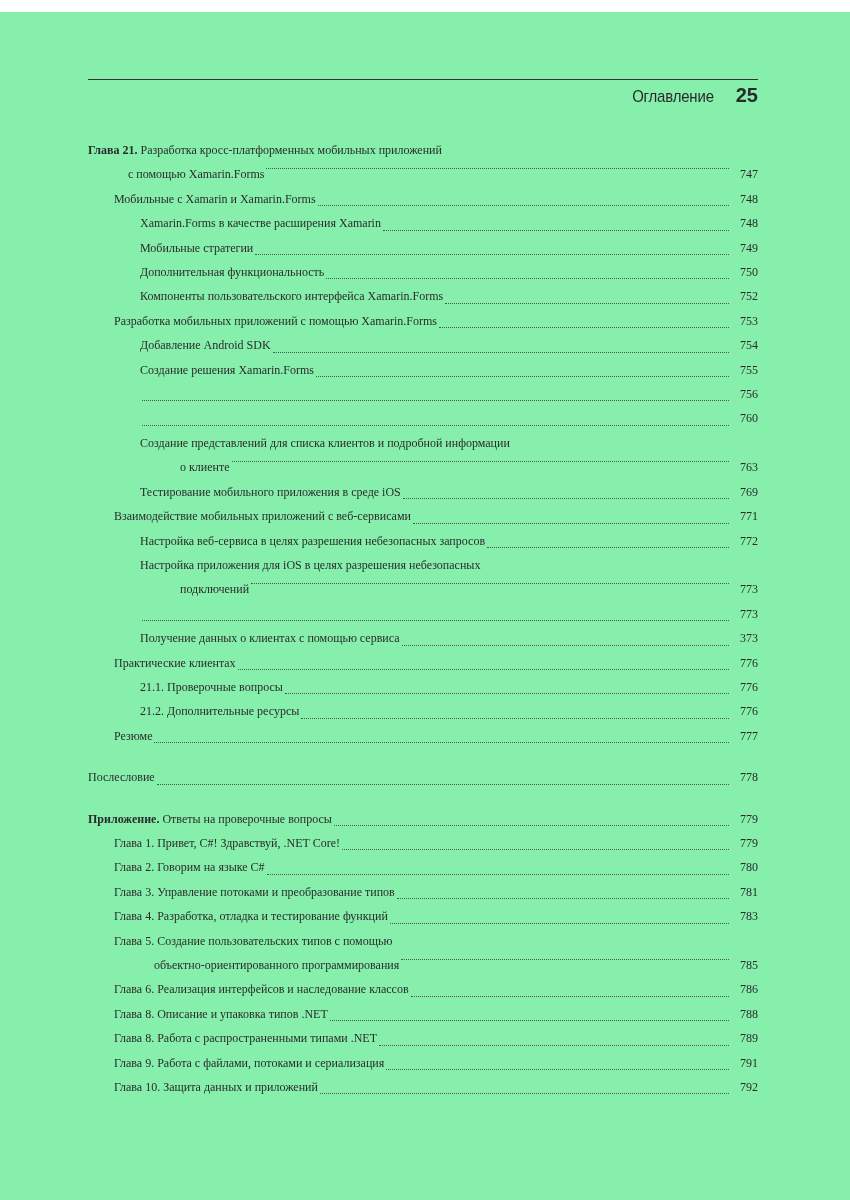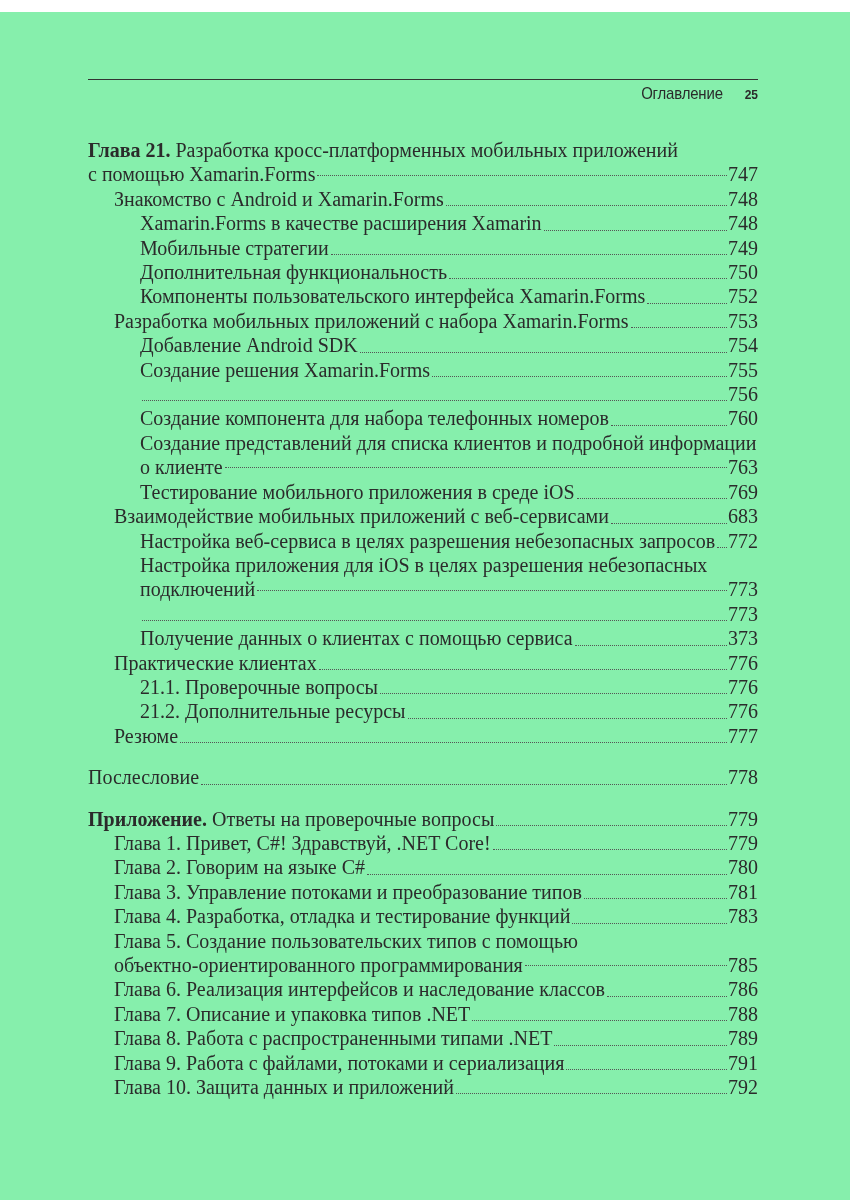--- a/index.html
+++ b/index.html
@@ -2,30 +2,30 @@
 <html><head>
 <meta charset="utf-8">
 <style>
   html, body { margin: 0; padding: 0; background: #ffffff; }
   body { width: 850px; height: 1200px; position: relative; overflow: hidden; }
   .page { position: absolute; left: 0; top: 12px; width: 850px; height: 1200px; background: #86efac; }
   .header-rule { position: absolute; left: 88px; top: 67px; width: 670px; height: 1px; background: #333; }
   .running-head { position: absolute; top: 72px; right: 92px; display: flex; align-items: baseline;
     font-family: "Liberation Sans", sans-serif; color: #2a2a2a; }
   .running-title { font-size: 17px; letter-spacing: -0.2px; transform: scaleX(0.88); transform-origin: right; margin-right: 22px; }
-  .running-page { font-size: 12px; font-weight: bold; }
+  .running-page { font-size: 20px; font-weight: bold; }
   .toc { position: absolute; left: 88px; top: 126px; width: 670px;
-    font-family: "Liberation Serif", serif; font-size: 20px; color: #2b2b2b; }
+    font-family: "Liberation Serif", serif; font-size: 12px; color: #2b2b2b; }
   .entry { display: flex; align-items: flex-end; line-height: 24.4px; }
   .entry .label { white-space: pre-wrap; }
   .entry .dots { flex: 1; overflow: hidden; white-space: nowrap; margin: 0 1px 5px 2px;
     height: 6px; border-bottom: 1.6px dotted #555; }
   .entry .num { text-align: right; min-width: 28px; }
   .entry.multi { display: block; }
-  .entry.multi .line2 { display: flex; align-items: center; }
+  .entry.multi .line2 { display: flex; align-items: flex-start; margin-left: 40px; }
   .bold { font-weight: bold; }
   .lvl0 { padding-left: 0; }
   .lvl1 { padding-left: 26px; }
   .lvl2 { padding-left: 52px; }
   .gap { height: 17px; }
 </style>
 </head>
 <body>
 
 <div class="page">
@@ -41,21 +41,21 @@
       <div><span class="bold">Глава 21.</span><span> Разработка кросс-платформенных мобильных приложений</span></div>
       <div class="line2">
         <span class="label">с помощью Xamarin.Forms</span>
         <span class="dots"></span>
         <span class="num">747</span>
       </div>
     </div>
 
     <div id="list-a">
         <div class="entry lvl1">
-          <span class="label">Знакомство с Android и Xamarin.Forms</span>
+          <span class="label">Мобильные с Xamarin и Xamarin.Forms</span>
           <span class="dots"></span>
           <span class="num">748</span>
         </div>
         <div class="entry lvl2">
           <span class="label">Xamarin.Forms в качестве расширения Xamarin</span>
           <span class="dots"></span>
           <span class="num">748</span>
         </div>
         <div class="entry lvl2">
           <span class="label">Мобильные стратегии</span>
@@ -66,40 +66,39 @@
           <span class="label">Дополнительная функциональность</span>
           <span class="dots"></span>
           <span class="num">750</span>
         </div>
         <div class="entry lvl2">
           <span class="label">Компоненты пользовательского интерфейса Xamarin.Forms</span>
           <span class="dots"></span>
           <span class="num">752</span>
         </div>
         <div class="entry lvl1">
-          <span class="label">Разработка мобильных приложений с набора Xamarin.Forms</span>
+          <span class="label">Разработка мобильных приложений с помощью Xamarin.Forms</span>
           <span class="dots"></span>
           <span class="num">753</span>
         </div>
         <div class="entry lvl2">
           <span class="label">Добавление Android SDK</span>
           <span class="dots"></span>
           <span class="num">754</span>
         </div>
         <div class="entry lvl2">
           <span class="label">Создание решения Xamarin.Forms</span>
           <span class="dots"></span>
           <span class="num">755</span>
         </div>
         <div class="entry lvl2">
           <span class="dots"></span>
           <span class="num">756</span>
         </div>
         <div class="entry lvl2">
-          <span class="label">Создание компонента для набора телефонных номеров</span>
           <span class="dots"></span>
           <span class="num">760</span>
         </div>
       </div>
 
     <div class="entry multi lvl2">
       <div>Создание представлений для списка клиентов и подробной информации</div>
       <div class="line2">
         <span class="label">о клиенте</span>
         <span class="dots"></span>
@@ -109,21 +108,21 @@
 
     <div>
         <div class="entry lvl2">
           <span class="label">Тестирование мобильного приложения в среде iOS</span>
           <span class="dots"></span>
           <span class="num">769</span>
         </div>
         <div class="entry lvl1">
           <span class="label">Взаимодействие мобильных приложений с веб-сервисами</span>
           <span class="dots"></span>
-          <span class="num">683</span>
+          <span class="num">771</span>
         </div>
         <div class="entry lvl2">
           <span class="label">Настройка веб-сервиса в целях разрешения небезопасных запросов</span>
           <span class="dots"></span>
           <span class="num">772</span>
         </div>
       </div>
 
     <div class="entry multi lvl2">
       <div>Настройка приложения для iOS в целях разрешения небезопасных</div>
@@ -214,21 +213,21 @@
       </div>
     </div>
 
     <div>
         <div class="entry lvl1">
           <span class="label">Глава 6. Реализация интерфейсов и наследование классов</span>
           <span class="dots"></span>
           <span class="num">786</span>
         </div>
         <div class="entry lvl1">
-          <span class="label">Глава 7. Описание и упаковка типов .NET</span>
+          <span class="label">Глава 8. Описание и упаковка типов .NET</span>
           <span class="dots"></span>
           <span class="num">788</span>
         </div>
         <div class="entry lvl1">
           <span class="label">Глава 8. Работа с распространенными типами .NET</span>
           <span class="dots"></span>
           <span class="num">789</span>
         </div>
         <div class="entry lvl1">
           <span class="label">Глава 9. Работа с файлами, потоками и сериализация</span>

